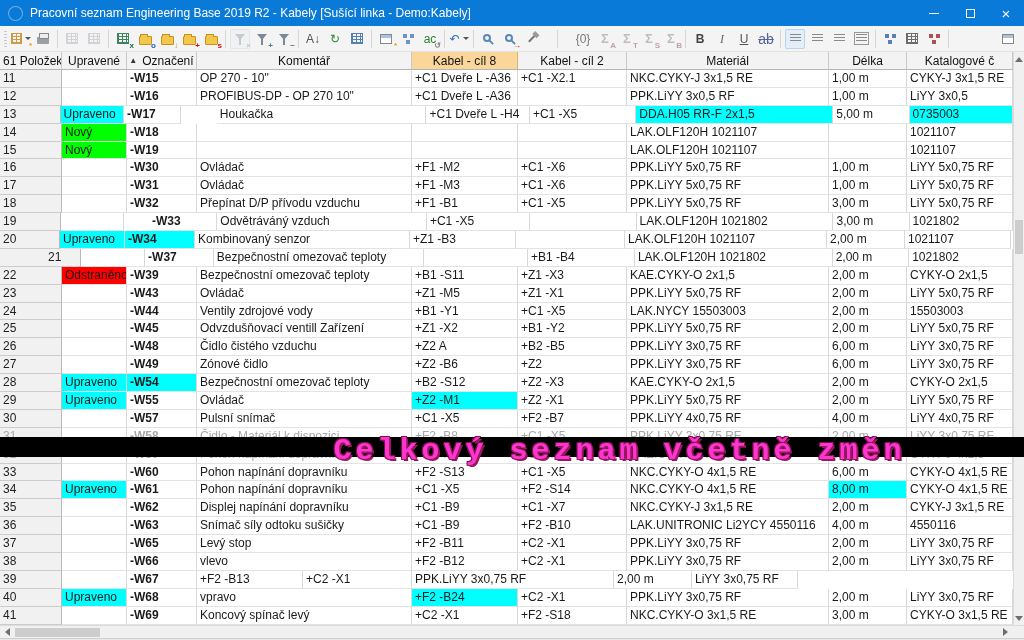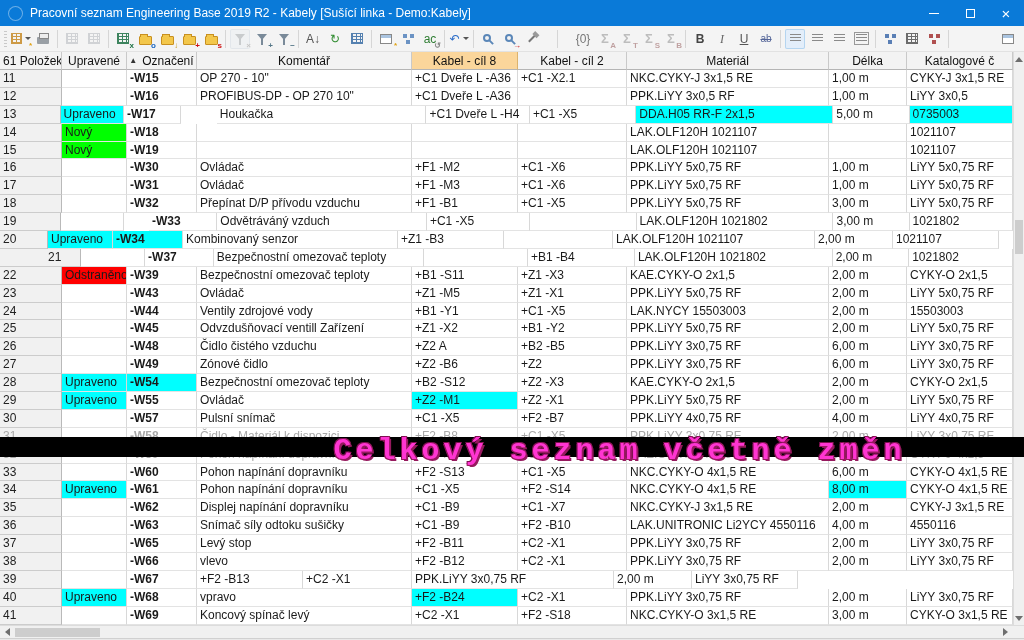--- a/index.html
+++ b/index.html
@@ -63,21 +63,21 @@
   .i-win i { width:12px; height:10px; border:1px solid #888;
     background:linear-gradient(#aac4e0 0 3px, #fff 3px); }
   .i-tree i { width:4px; height:4px; background:currentColor;
     box-shadow:7px 0 0 currentColor, 3px 6px 0 currentColor; margin:-5px 7px 0 0; }
   .i-bars i { width:11px; height:9px;
     background:repeating-linear-gradient(to bottom, #8a8a8a 0 1px, transparent 1px 3px); }
   .i-bars.align-justify i { outline:1px solid #999; outline-offset:1px; }
   .fmt-b i { font-weight:bold; }
   .fmt-i i { font-style:italic; font-family:"Liberation Serif", serif; }
   .fmt-u i { text-decoration:underline; }
-  .fmt-s i { text-decoration:line-through; font-size:10px; }
+  .fmt-s i { text-decoration:line-through; font-size:14px; }
   .icon.pushright { margin-left:auto; margin-right:6px; }
 
   
   .headerrow { position:absolute; top:52px; left:0; height:18px; display:flex; }
   .hcell { height:18px; background:#f3f3f3; border-right:1px solid #c9c9c9; border-bottom:1px solid #b5b5b5;
     font-size:12px; color:#111; display:flex; align-items:center; justify-content:center;
     white-space:nowrap; overflow:hidden; padding:0 2px; }
   .hcell.left { justify-content:flex-start; padding-left:3px; }
   .hcell.accent { background:#fbd69b; border-right:1px solid #dcb36e; }
   .sort-arrow { font-size:8px; margin-right:5px; color:#333; }
@@ -417,21 +417,21 @@
         <div class="cell" style="width: 65px;"></div>
         <div class="cell bold" style="width: 70px; margin-left: 25px;">-W33</div>
         <div class="cell" style="width: 215px;">Odvětráváný vzduch</div>
         <div class="cell" style="width: 106px;">+C1 -X5</div>
         <div class="cell" style="width: 109px;"></div>
         <div class="cell" style="width: 202px;">LAK.OLF120H 1021802</div>
         <div class="cell" style="width: 78px;">3,00 m</div>
         <div class="cell" style="width: 106px;">1021802</div>
       </div>
       <div class="trow">
-        <div class="cell numcell" style="width: 48px;">20</div>
+        <div class="cell numcell" style="width: 60px;">20</div>
         <div class="cell st-modified" style="width: 65px;">Upraveno</div>
         <div class="cell bold hl" style="width: 70px;">-W34</div>
         <div class="cell" style="width: 215px;">Kombinovaný senzor</div>
         <div class="cell" style="width: 106px;">+Z1 -B3</div>
         <div class="cell" style="width: 109px;"></div>
         <div class="cell" style="width: 202px;">LAK.OLF120H 1021107</div>
         <div class="cell" style="width: 78px;">2,00 m</div>
         <div class="cell" style="width: 106px;">1021107</div>
       </div>
       <div class="trow">

